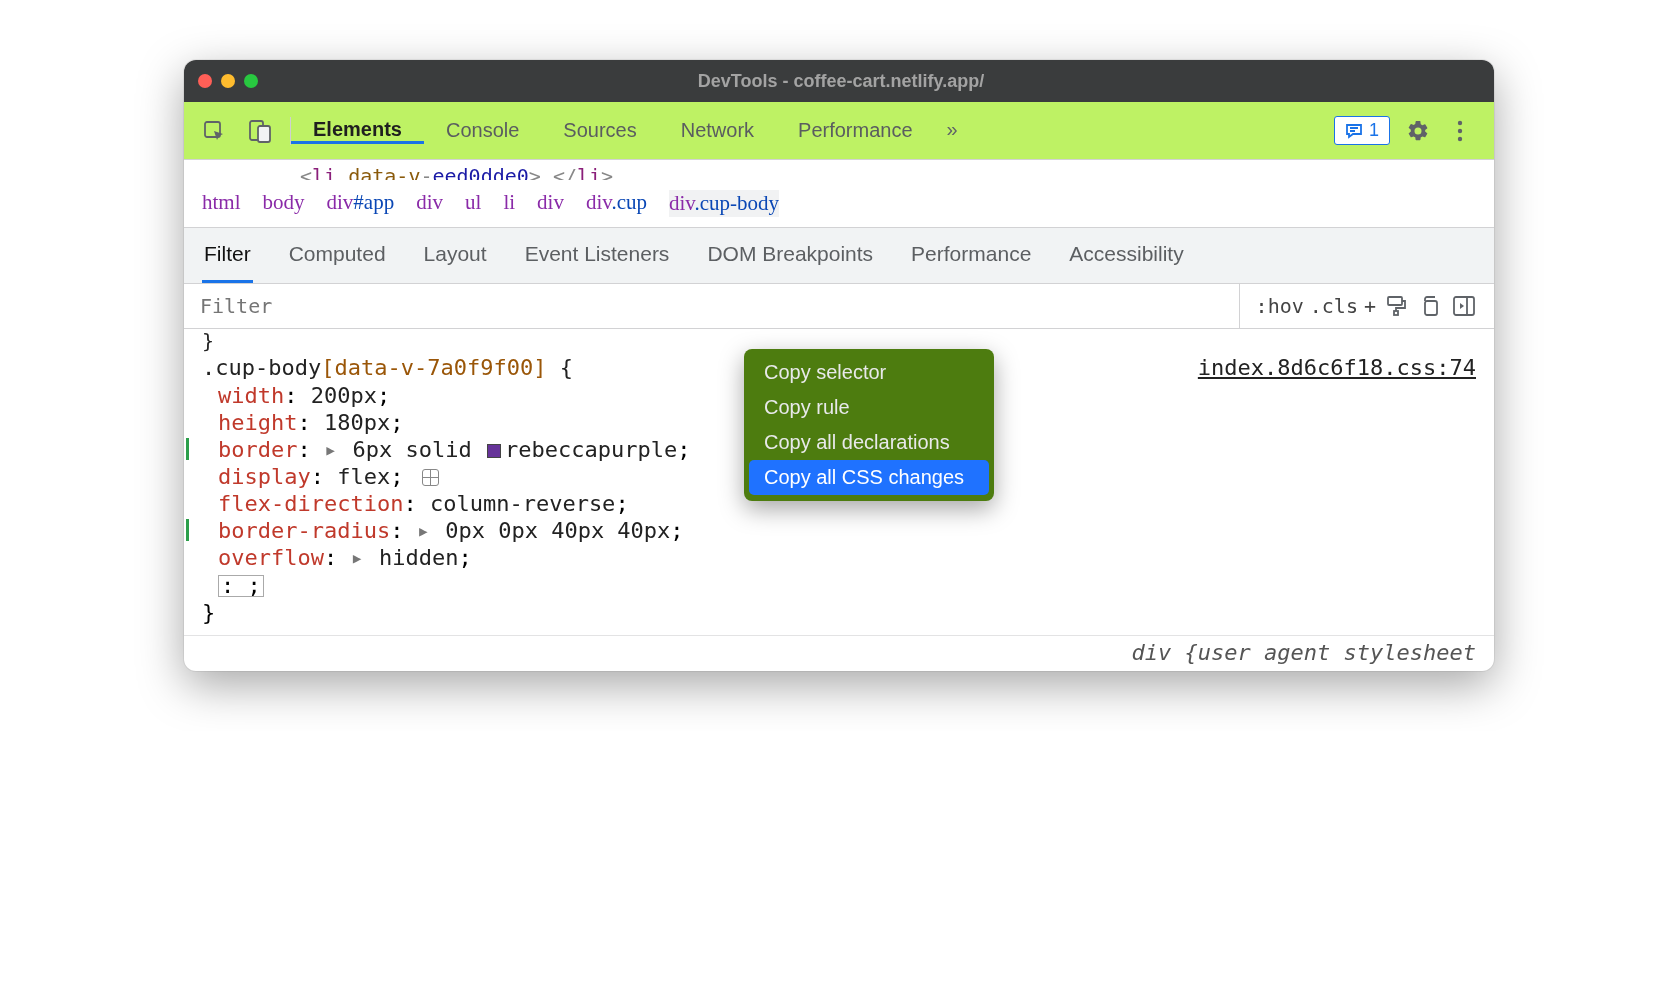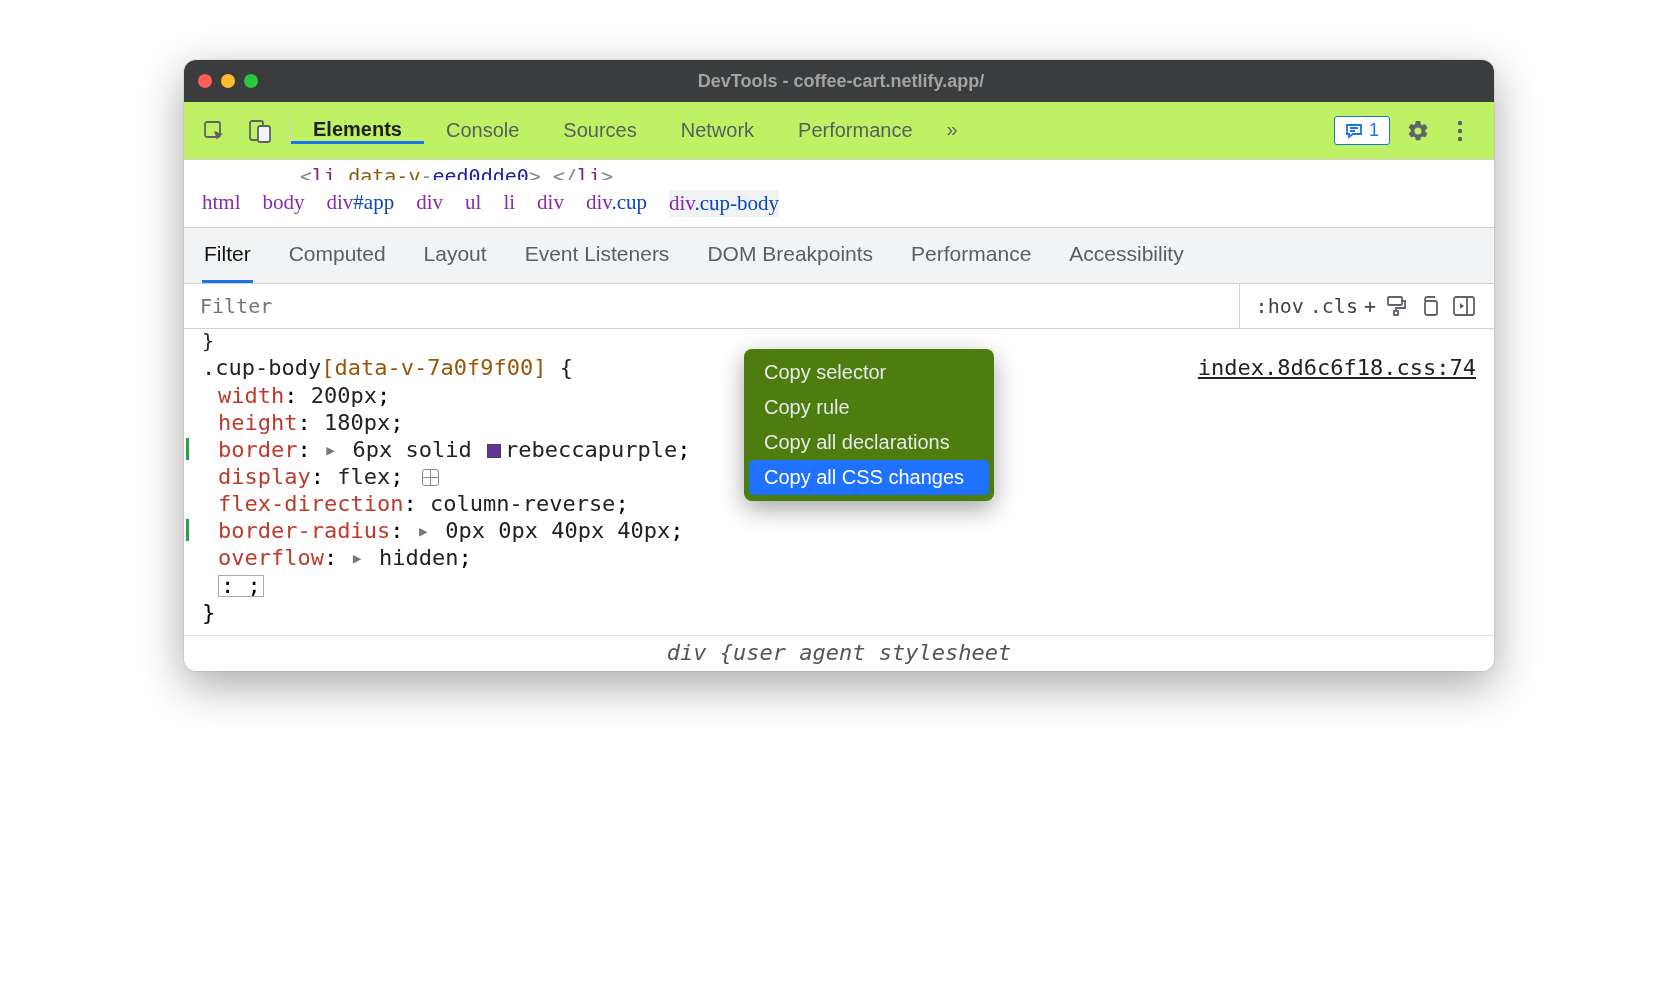--- a/index.html
+++ b/index.html
@@ -101,21 +101,21 @@
     background-image:linear-gradient(#888,#888),linear-gradient(#888,#888);
     background-size:100% 1.3px, 1.3px 100%; background-position:0 50%, 50% 0; background-repeat:no-repeat;
   }
   .empty-decl{
     display:inline-block; border:1px solid #aaa; padding:0 2px; height:22px; line-height:20px;
     margin-left:0px; background:#fff;
   }
   .rule-close{padding:0 18px;}
   .ua-rule{
     margin-top:10px; border-top:1px solid #e3e3e4;
-    display:flex; justify-content:center; padding:4px 18px 6px 18px;
+    display:flex; justify-content:flex-end; padding:4px 18px 6px 18px;
     font-style:italic; color:#555;
   }
   .context-menu{
     position:absolute; top:20px; left:560px;
     background:#4d7c0f; border-radius:8px; padding:6px 0;
     box-shadow:0 8px 24px rgba(0,0,0,0.35);
     font-family:-apple-system,sans-serif; font-size:20px; min-width:250px;
     font-style:normal;
   }
   .ctx-item{ padding:6px 20px; color:#e8e9ea; cursor:pointer; white-space:nowrap;}

